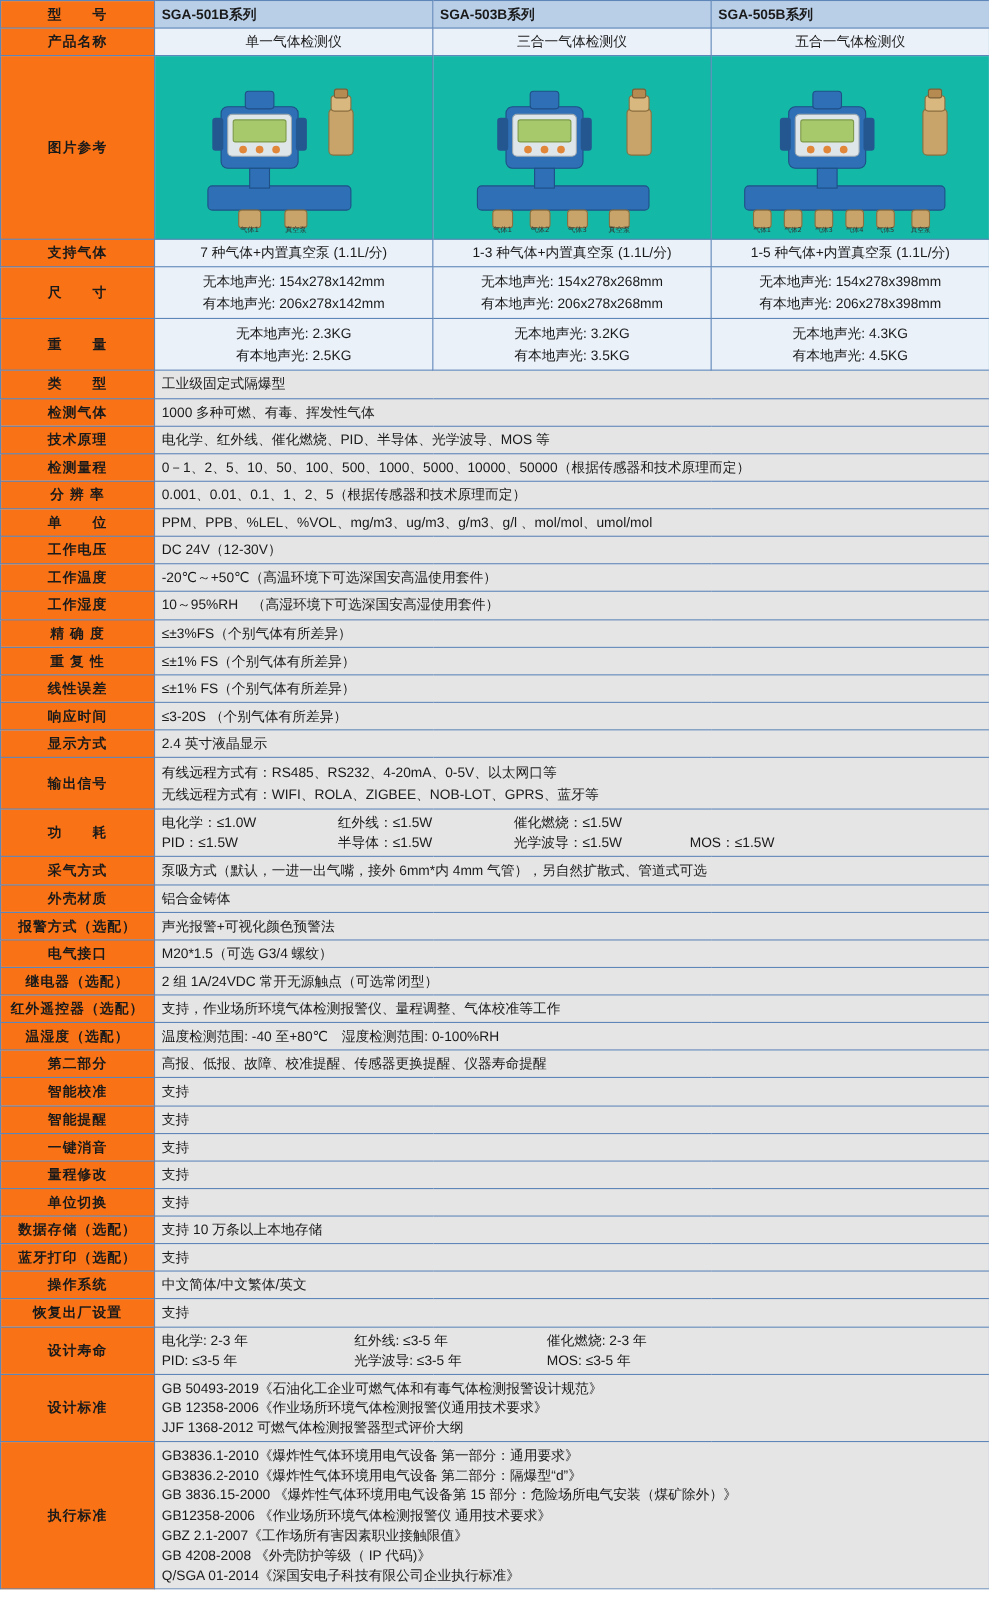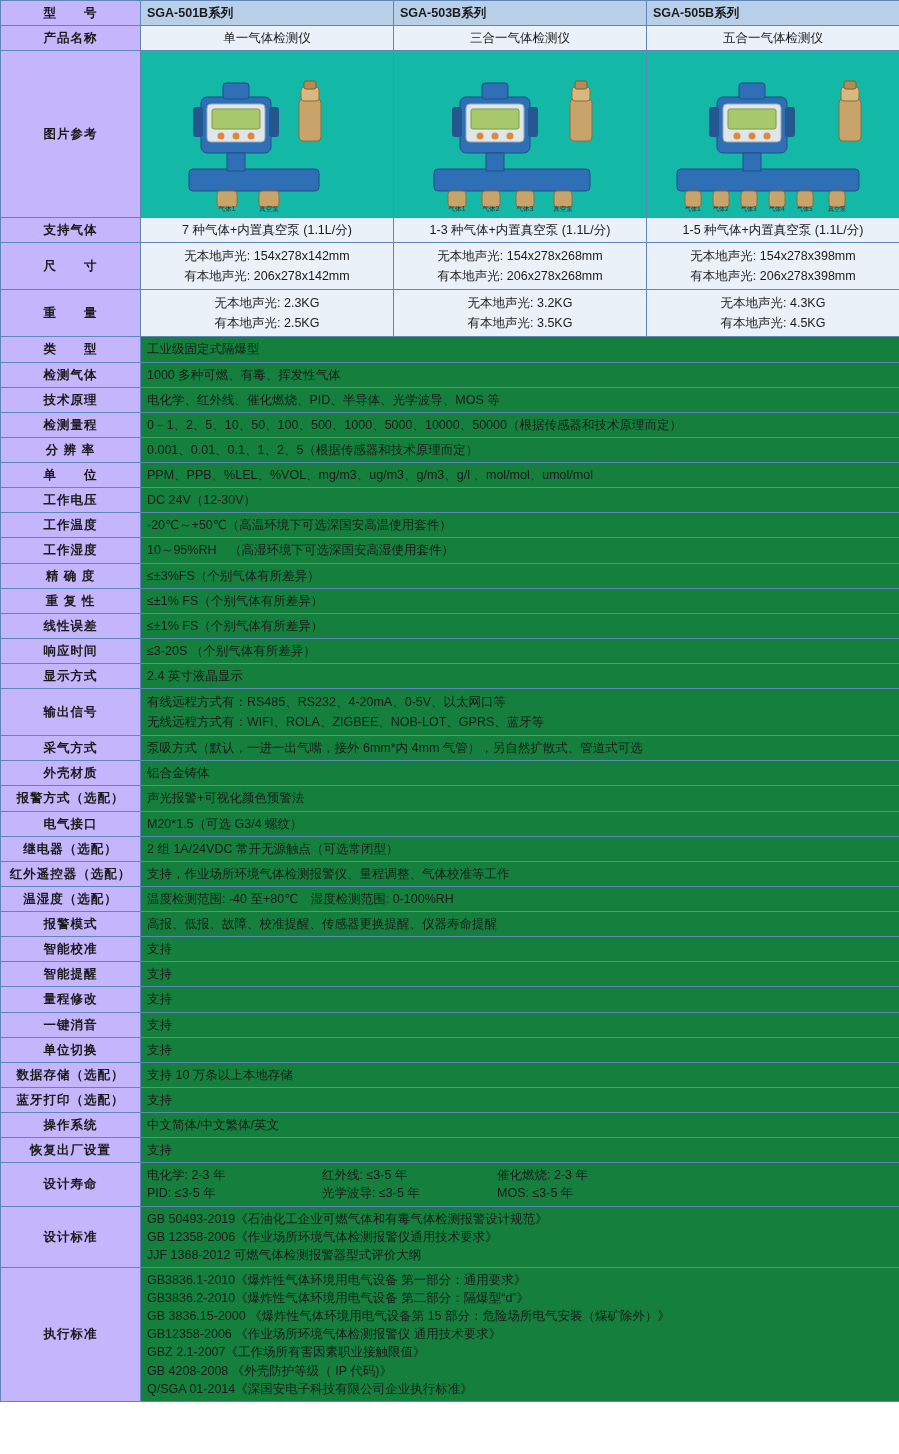--- a/index.html
+++ b/index.html
@@ -26,33 +26,33 @@
     border: 1px solid #5f86b8;
     font-size: 12.5px;
     color: #1a1a1a;
     padding: 3px 6px;
     vertical-align: middle;
     line-height: 1.45;
   }
   
   td.lbl {
     width: 140px;
-    background: #c4b5fd;
+    background: #f97316;
     text-align: center;
     font-weight: bold;
     color: #111;
     letter-spacing: 1px;
     font-size: 12.5px;
   }
   td.valc {
     background: #eaf1f9;
     text-align: center;
   }
   td.white {
-    background: #15803d;
+    background: #e5e5e5;
   }
   td.hdr {
     background: #b9cfe8;
     font-weight: bold;
     font-size: 12.5px;
   }
   .two-line div { line-height: 1.6; }
 
   
   td.imgcell {
@@ -309,20 +309,36 @@
   </tr>
 
   <tr>
     <td class="lbl">输出信号</td>
     <td class="white two-line" colspan="3">
       <div>有线远程方式有：RS485、RS232、4-20mA、0-5V、以太网口等</div>
       <div>无线远程方式有：WIFI、ROLA、ZIGBEE、NOB-LOT、GPRS、蓝牙等</div>
     </td>
   </tr>
 
+  <tr>
+    <td class="lbl">功　　耗</td>
+    <td class="white" colspan="3">
+      <div class="cols">
+        <span class="c1">电化学：≤1.0W</span>
+        <span class="c2">红外线：≤1.5W</span>
+        <span class="c3">催化燃烧：≤1.5W</span>
+      </div>
+      <div class="cols">
+        <span class="c1">PID：≤1.5W</span>
+        <span class="c2">半导体：≤1.5W</span>
+        <span class="c3">光学波导：≤1.5W</span>
+        <span class="c4">MOS：≤1.5W</span>
+      </div>
+    </td>
+  </tr>
 
   <tr>
     <td class="lbl">采气方式</td>
     <td class="white" colspan="3">泵吸方式（默认，一进一出气嘴，接外 6mm*内 4mm 气管），另自然扩散式、管道式可选</td>
   </tr>
   <tr>
     <td class="lbl">外壳材质</td>
     <td class="white" colspan="3">铝合金铸体</td>
   </tr>
   <tr>
@@ -339,37 +355,37 @@
   </tr>
   <tr>
     <td class="lbl">红外遥控器（选配）</td>
     <td class="white" colspan="3">支持，作业场所环境气体检测报警仪、量程调整、气体校准等工作</td>
   </tr>
   <tr>
     <td class="lbl">温湿度（选配）</td>
     <td class="white" colspan="3">温度检测范围: -40 至+80℃　湿度检测范围: 0-100%RH</td>
   </tr>
   <tr>
-    <td class="lbl">报警模式</td>
+    <td class="lbl">第二部分</td>
     <td class="white" colspan="3">高报、低报、故障、校准提醒、传感器更换提醒、仪器寿命提醒</td>
   </tr>
   <tr>
     <td class="lbl">智能校准</td>
     <td class="white" colspan="3">支持</td>
   </tr>
   <tr>
     <td class="lbl">智能提醒</td>
     <td class="white" colspan="3">支持</td>
   </tr>
   <tr>
+    <td class="lbl">一键消音</td>
+    <td class="white" colspan="3">支持</td>
+  </tr>
+  <tr>
     <td class="lbl">量程修改</td>
-    <td class="white" colspan="3">支持</td>
-  </tr>
-  <tr>
-    <td class="lbl">一键消音</td>
     <td class="white" colspan="3">支持</td>
   </tr>
   <tr>
     <td class="lbl">单位切换</td>
     <td class="white" colspan="3">支持</td>
   </tr>
   <tr>
     <td class="lbl">数据存储（选配）</td>
     <td class="white" colspan="3">支持 10 万条以上本地存储</td>
   </tr>

